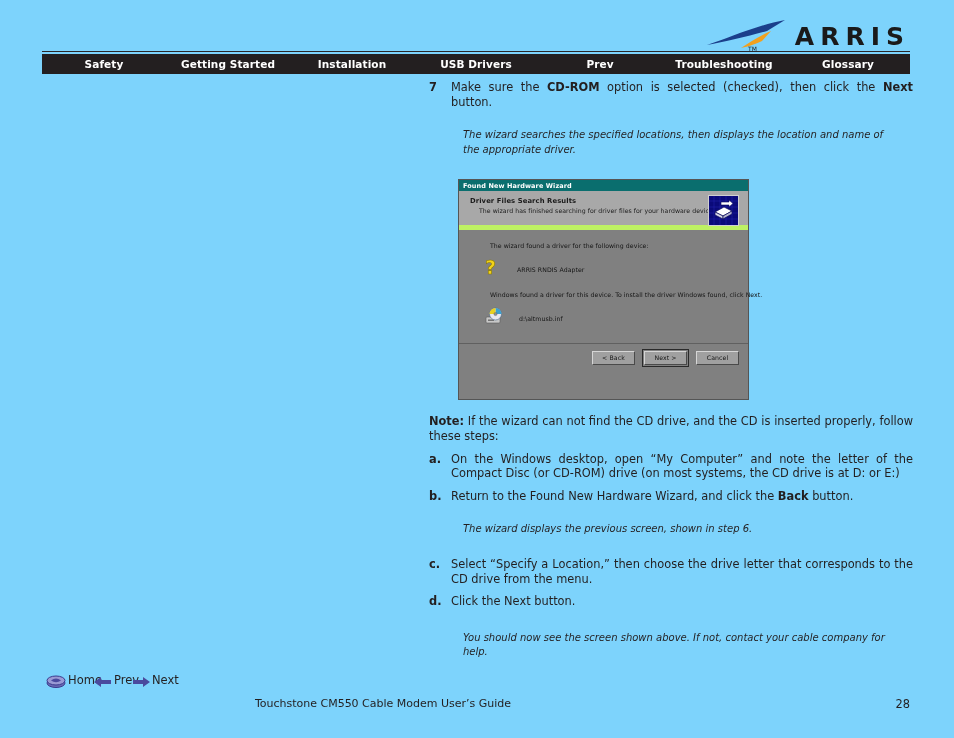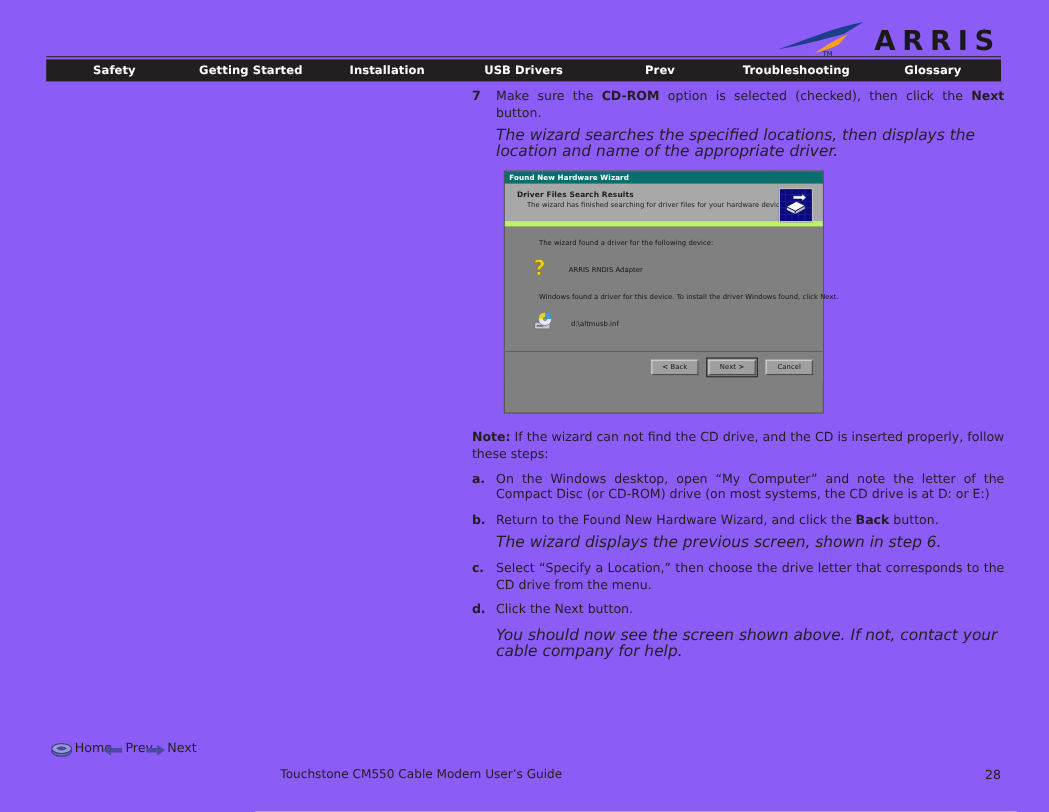--- a/index.html
+++ b/index.html
@@ -5,21 +5,21 @@
   * { box-sizing: border-box; }
   html, body {
     margin: 0; padding: 0;
     width: 954px; height: 738px;
     background: #ffffff;
     font-family: "DejaVu Sans", "Liberation Sans", sans-serif;
   }
   #page {
     position: relative;
     width: 954px; height: 738px;
-    background: #8b5cf6;
+    background: #7dd3fc;
     overflow: hidden;
   }
 
   
   #logo {
     position: absolute;
     top: 18px; right: 44px;
     display: flex;
     align-items: center;
     gap: 4px;
@@ -90,23 +90,23 @@
   .p {
     font-size: 11.4px;
     line-height: 14.6px;
     text-align: justify;
     margin: 0;
   }
   .p.just { text-align: justify; text-align-last: left; }
   .p b { font-weight: bold; }
   .italic {
     font-style: italic;
-    font-size: 14px;
+    font-size: 10px;
     line-height: 14.6px;
-    margin: 0;
+    margin: 12px;
   }
   .gap-sm { height: 7px; }
   .gap-md { height: 10px; }
 
   
   #wizard-figure {
     margin: 10px 0 0 29px;
     width: 291px;
   }
   .wizard {

